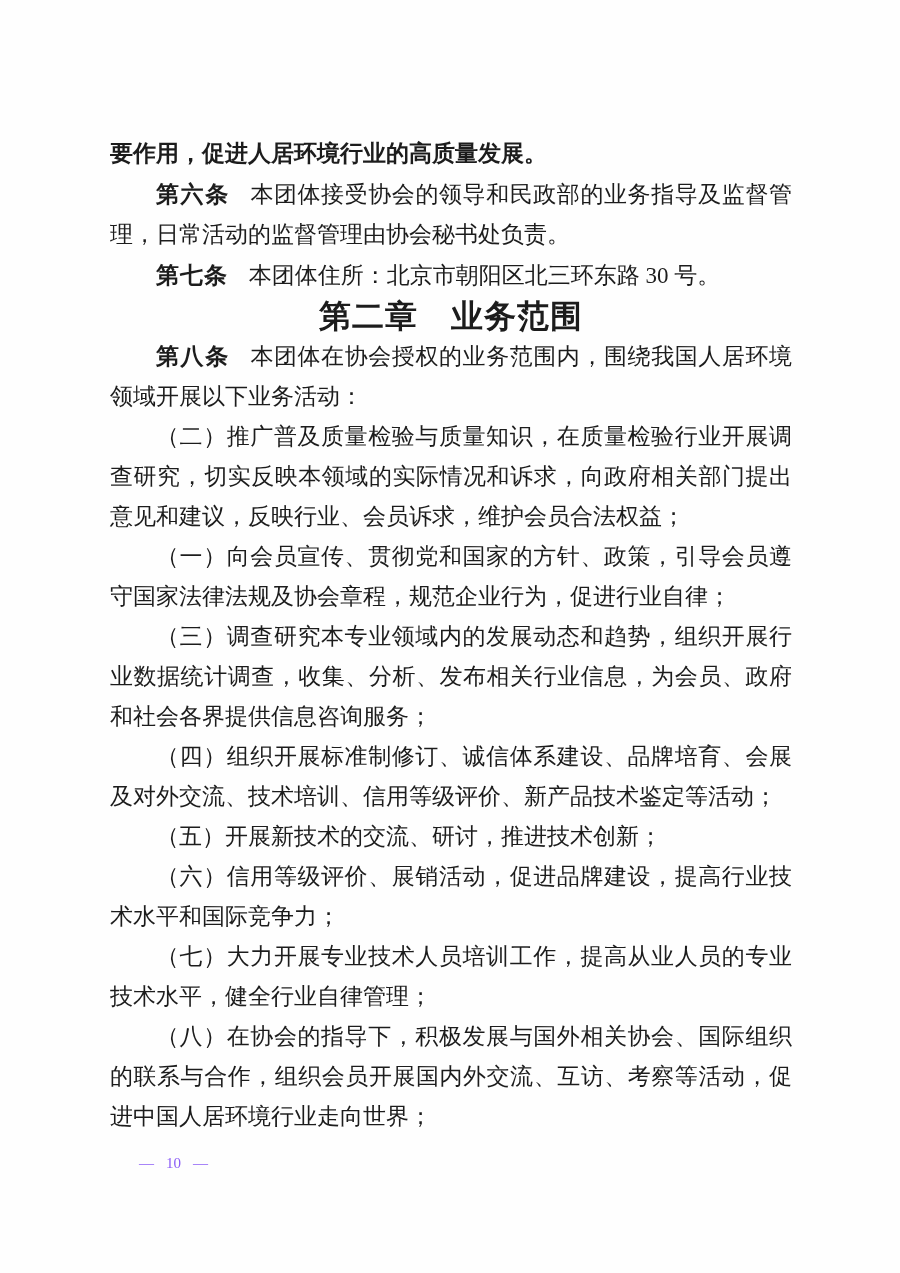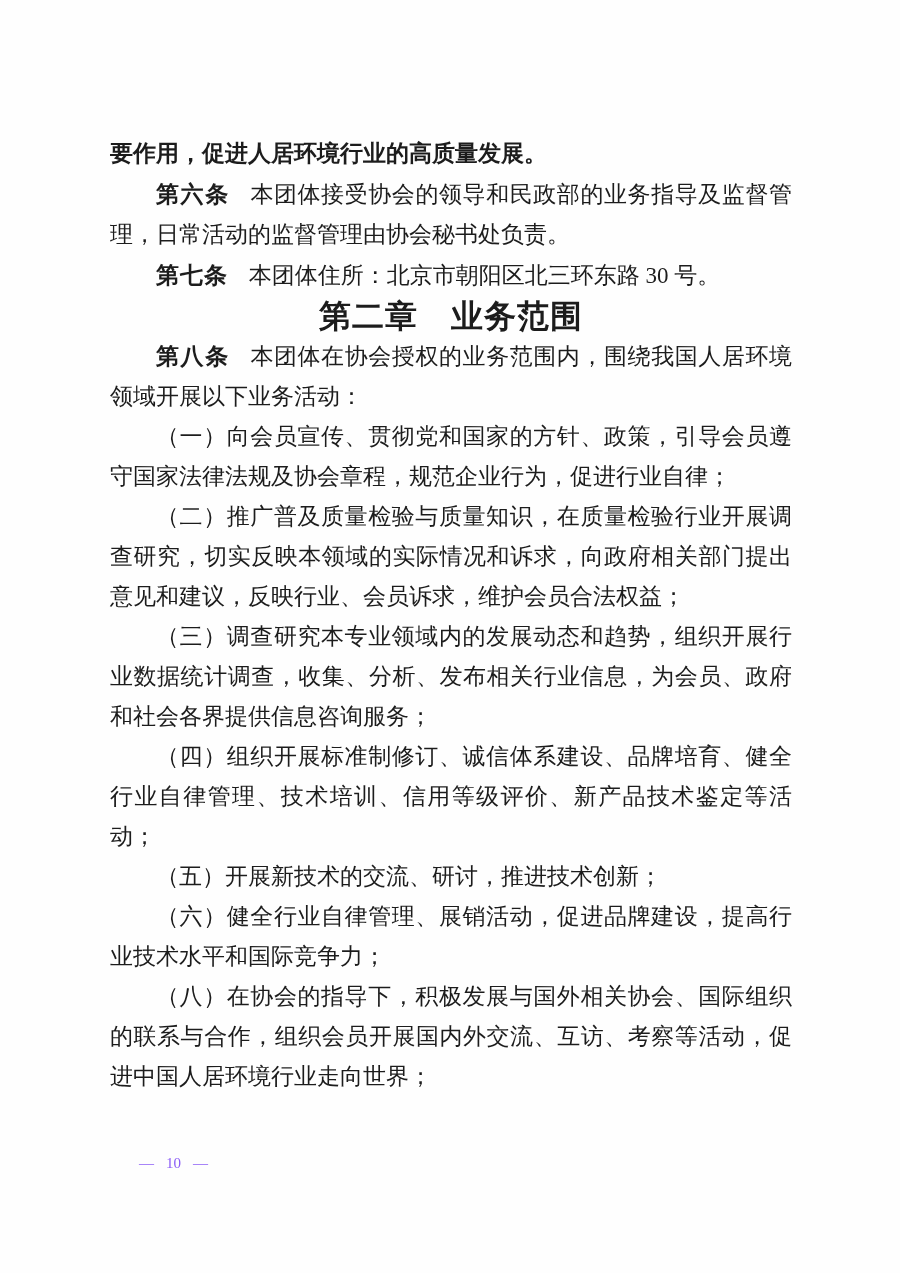--- a/index.html
+++ b/index.html
@@ -83,24 +83,25 @@
     <p class="para-continuation">要作用，促进人居环境行业的高质量发展。</p>
 
     <p class="para-article"><span class="article-label">第六条</span><span>本团体接受协会的领导和民政部的业务指导及监督管理，日常活动的监督管理由协会秘书处负责。</span></p>
 
     <p class="para-article"><span class="article-label">第七条</span><span>本团体住所：北京市朝阳区北三环东路 30 号。</span></p>
 
     <p class="chapter-heading">第二章　业务范围</p>
 
     <p class="para-article"><span class="article-label">第八条</span><span>本团体在协会授权的业务范围内，围绕我国人居环境领域开展以下业务活动：</span></p>
 
+    <p class="para-item">（二）推广普及质量检验与质量知识，在质量检验行业开展调查研究，切实反映本领域的实际情况和诉求，向政府相关部门提出意见和建议，反映行业、会员诉求，维护会员合法权益；</p>
     <p class="para-item">（一）向会员宣传、贯彻党和国家的方针、政策，引导会员遵守国家法律法规及协会章程，规范企业行为，促进行业自律；</p>
-    <p class="para-item">（二）推广普及质量检验与质量知识，在质量检验行业开展调查研究，切实反映本领域的实际情况和诉求，向政府相关部门提出意见和建议，反映行业、会员诉求，维护会员合法权益；</p>
     <p class="para-item">（三）调查研究本专业领域内的发展动态和趋势，组织开展行业数据统计调查，收集、分析、发布相关行业信息，为会员、政府和社会各界提供信息咨询服务；</p>
-    <p class="para-item">（四）组织开展标准制修订、诚信体系建设、品牌培育、健全行业自律管理、技术培训、信用等级评价、新产品技术鉴定等活动；</p>
+    <p class="para-item">（四）组织开展标准制修订、诚信体系建设、品牌培育、会展及对外交流、技术培训、信用等级评价、新产品技术鉴定等活动；</p>
     <p class="para-item">（五）开展新技术的交流、研讨，推进技术创新；</p>
-    <p class="para-item">（六）健全行业自律管理、展销活动，促进品牌建设，提高行业技术水平和国际竞争力；</p>
+    <p class="para-item">（六）信用等级评价、展销活动，促进品牌建设，提高行业技术水平和国际竞争力；</p>
+    <p class="para-item">（七）大力开展专业技术人员培训工作，提高从业人员的专业技术水平，健全行业自律管理；</p>
     <p class="para-item">（八）在协会的指导下，积极发展与国外相关协会、国际组织的联系与合作，组织会员开展国内外交流、互访、考察等活动，促进中国人居环境行业走向世界；</p>
 
   </div>
 
   <div class="footer"><span class="dash">—</span><span class="num">10</span><span class="dash">—</span></div>
 </div>
 
 </body></html>

